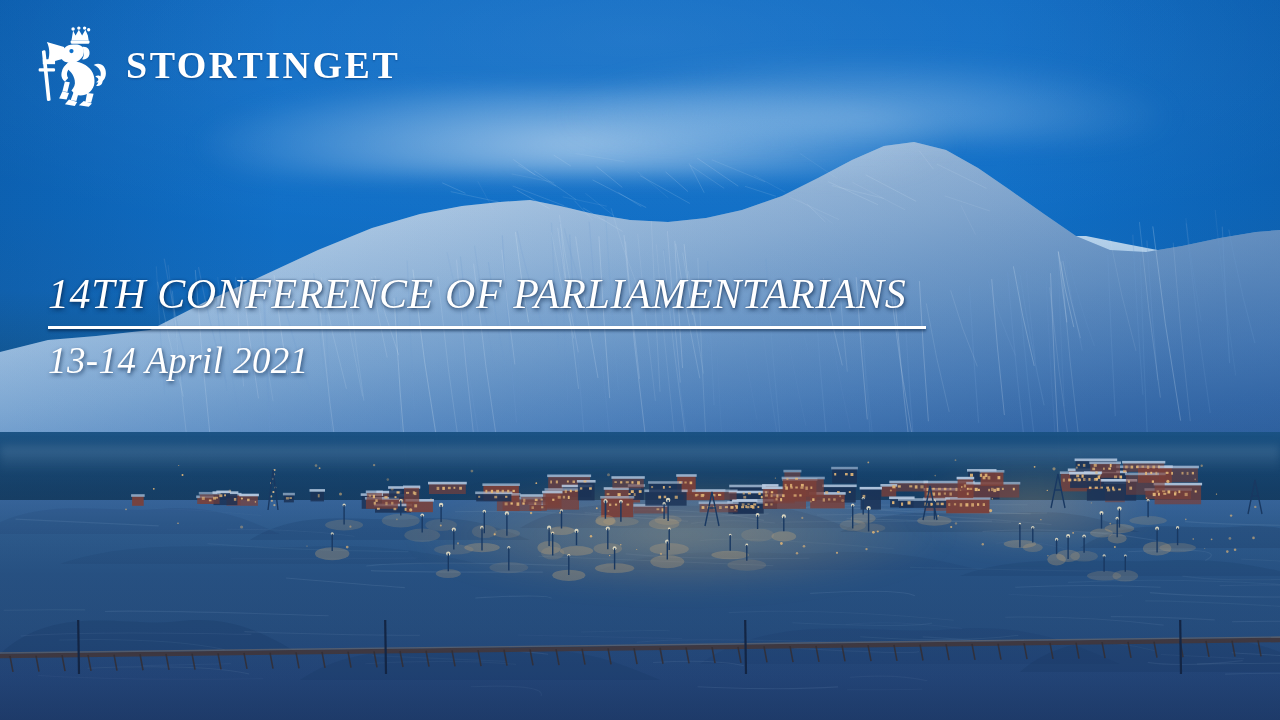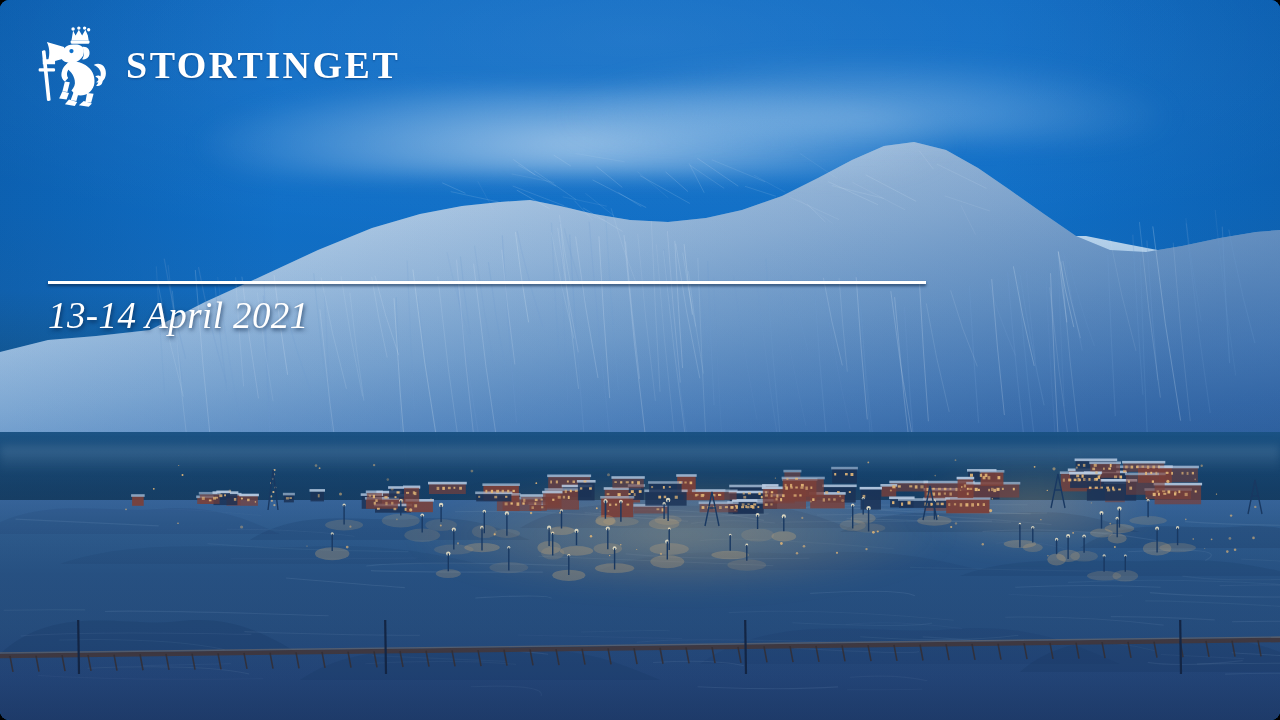--- a/index.html
+++ b/index.html
@@ -4,21 +4,20 @@
 <title>Conference Title Card</title>
 <style>
   html,body{margin:0;padding:0;background:#000;}
   body{font-family:"Liberation Serif", serif;}
 
   #stage{
     position:relative;
     width:1280px;height:720px;
     overflow:hidden;
     background:#0a6cc6;
-    border-radius:9px;
   }
 
   
   .sky{
     position:absolute;left:0;top:0;width:1280px;height:470px;
     background:linear-gradient(180deg,
       #0a6ac4 0%,
       #0d6fc9 22%,
       #0f72cb 44%,
       #1472c6 62%,
@@ -1275,17 +1274,18 @@
         <path d="M23 24 L44 30 L44 44 L23 50 C27 42 27 32 23 24 Z"></path>
         <path d="M18 45 L33 45 L33 51 L18 51 Z"></path>
 
         <rect x="13" y="56" width="20" height="4" rx="1.4"></rect>
       </g>
     </svg>
     <div class="brand-word">STORTINGET</div>
   </div>
 
   <div class="titleblock">
+    <div class="title-line">14TH CONFERENCE OF PARLIAMENTARIANS</div>
     <div class="rule"></div>
     <div class="date-line">13-14 April 2021</div>
   </div>
 
 </div>
 
 </body></html>

